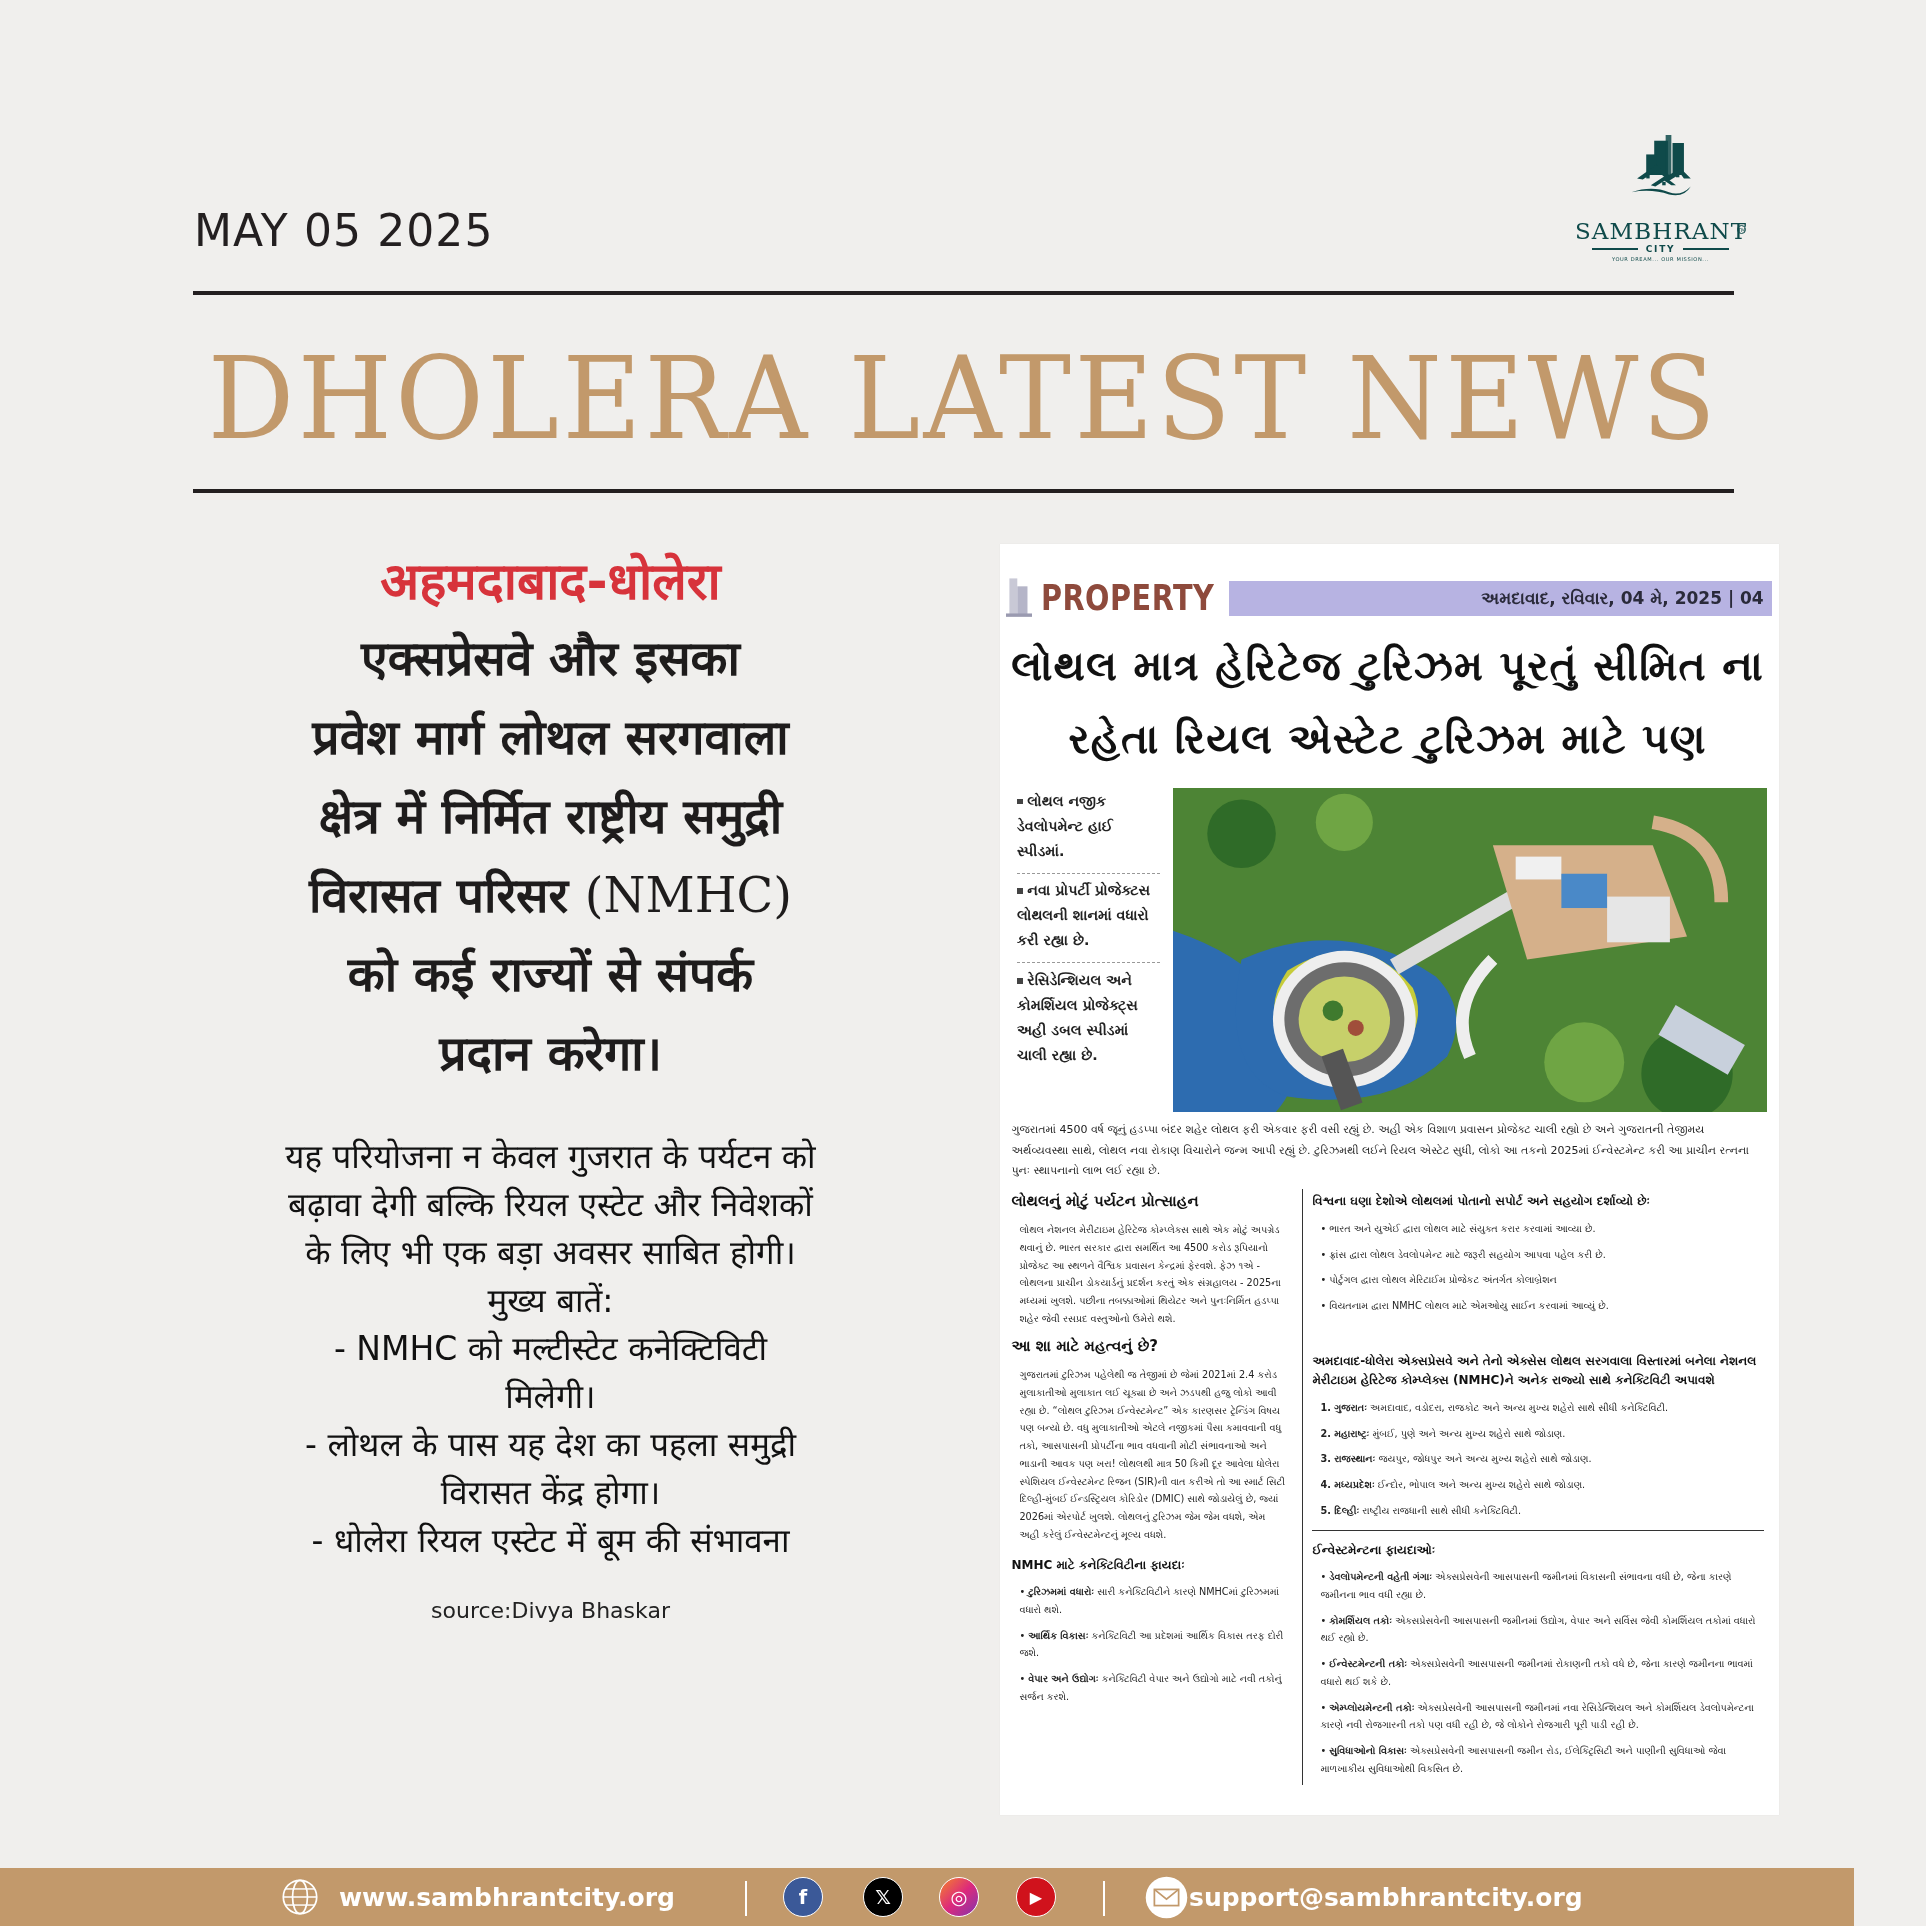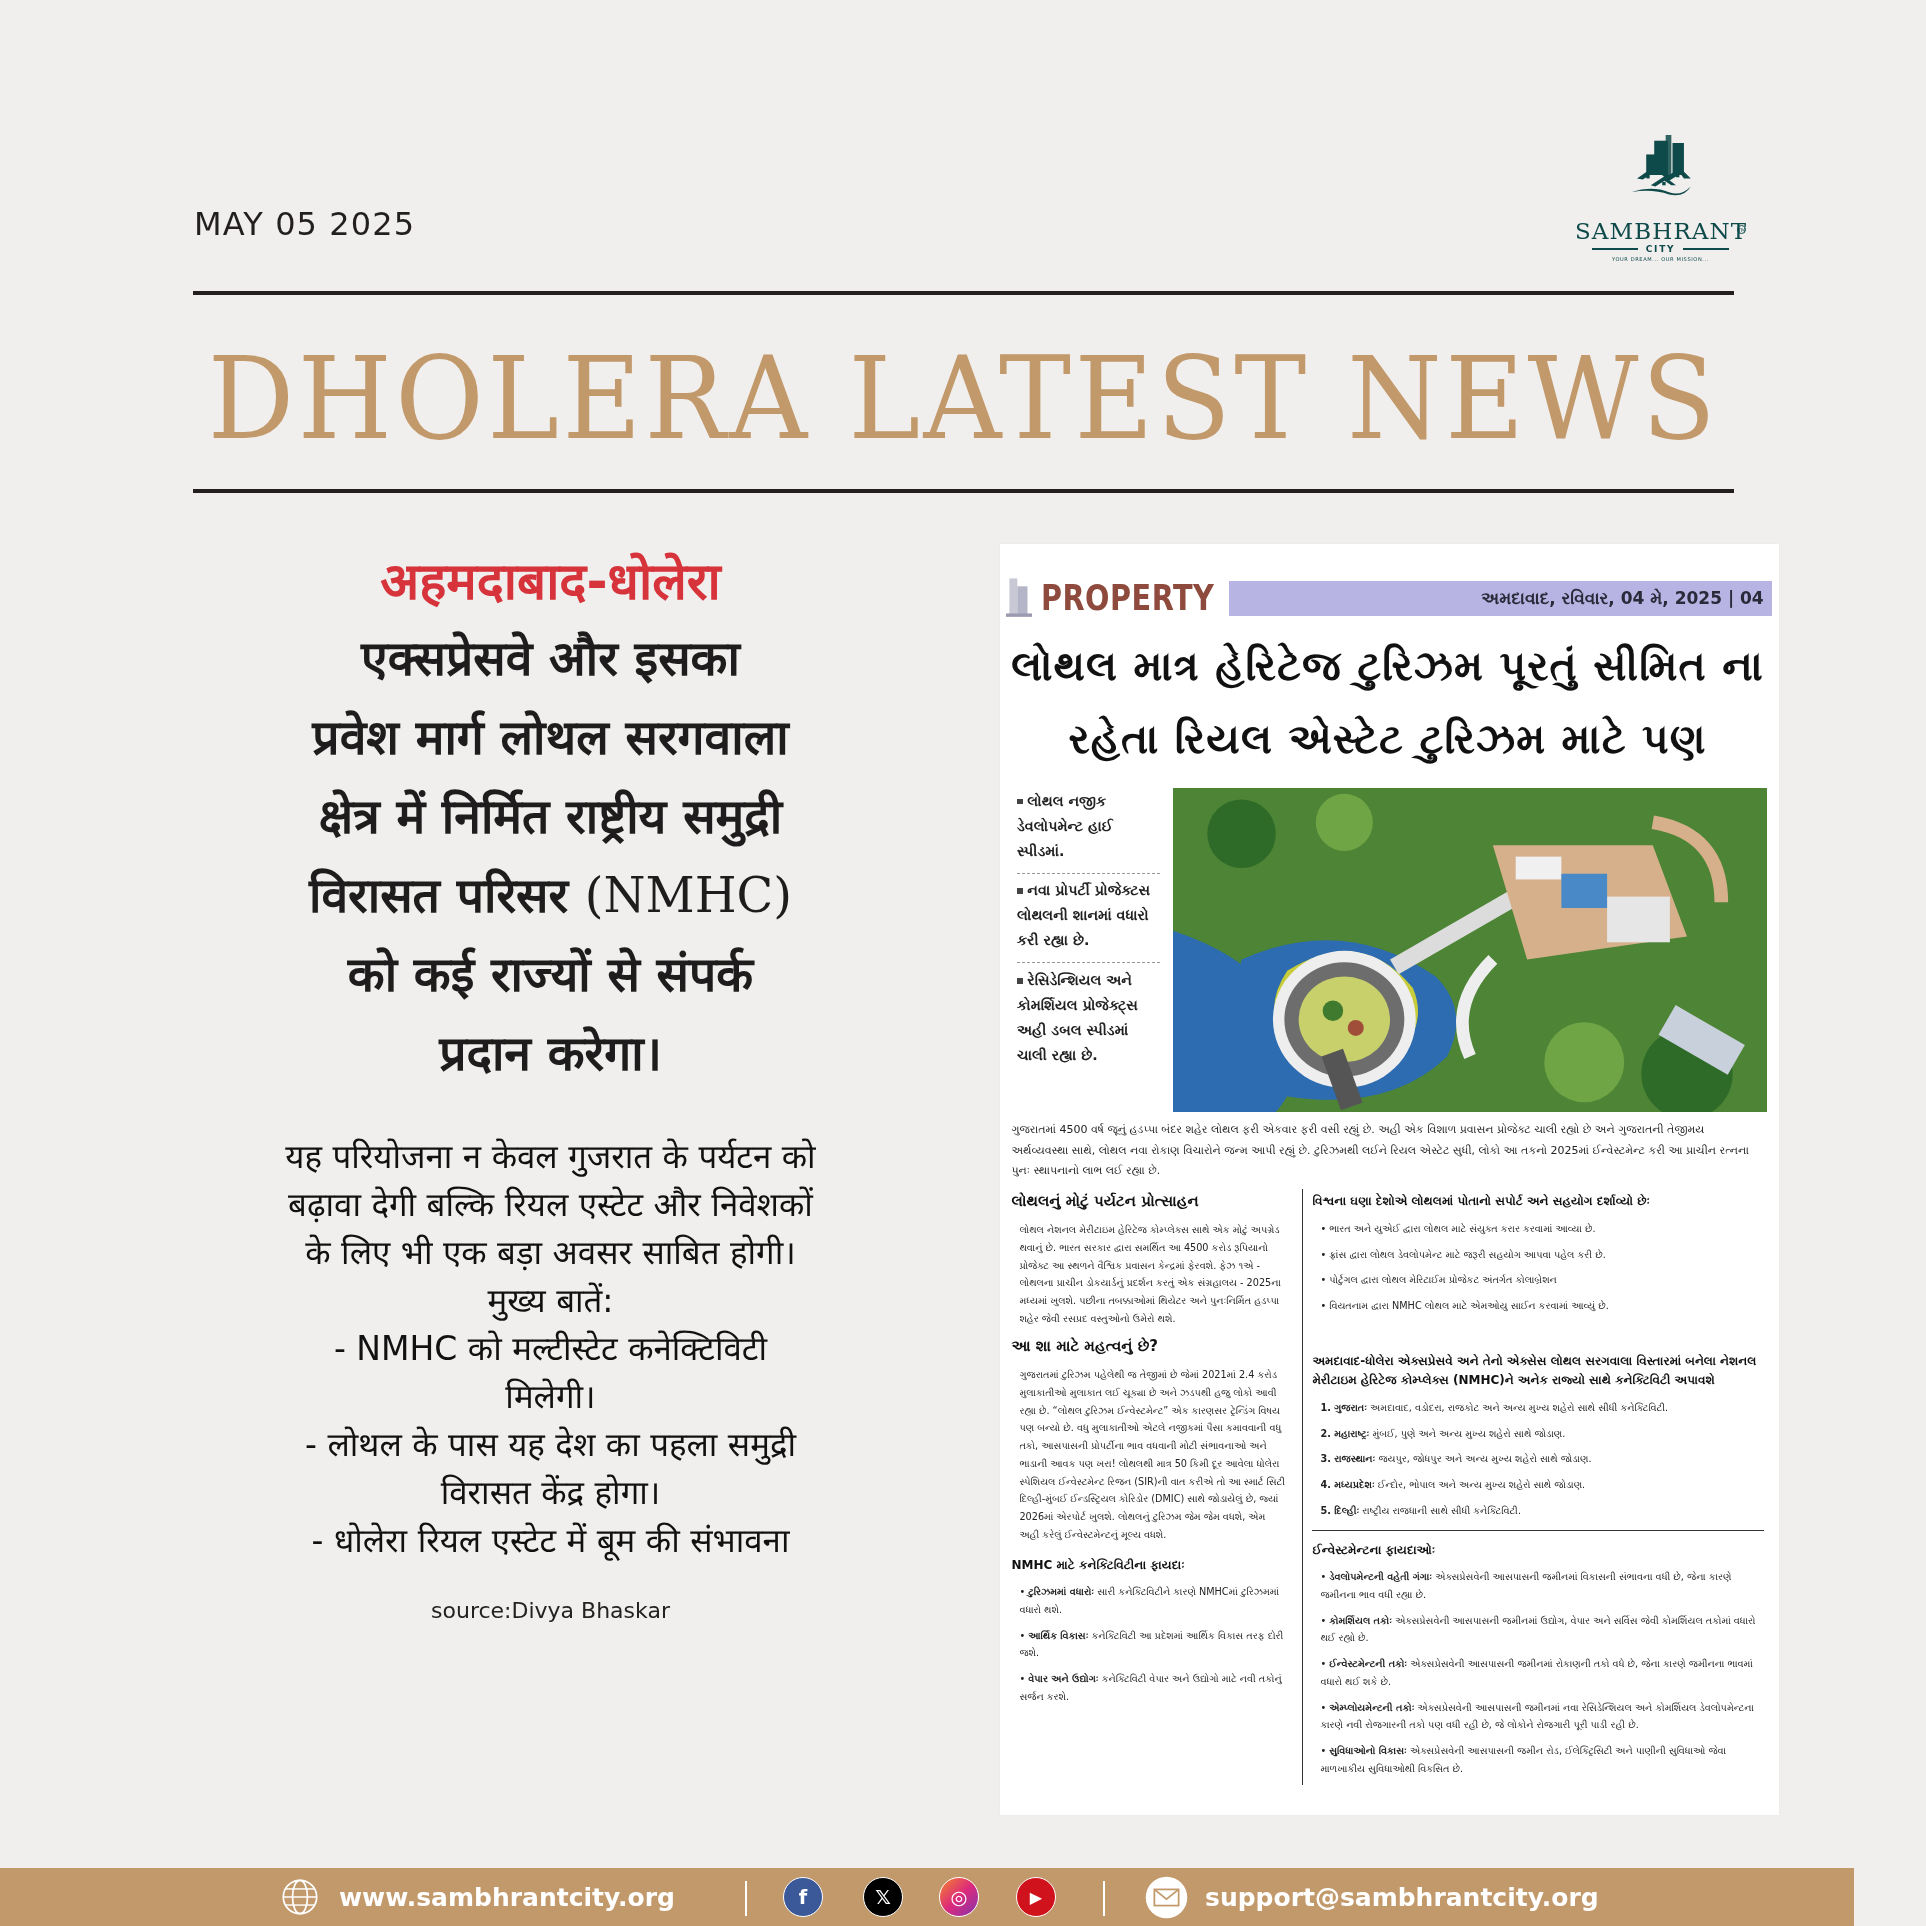--- a/index.html
+++ b/index.html
@@ -1,19 +1,19 @@
 <!DOCTYPE html>
 <html style="font-size:9px"><head>
 <meta charset="utf-8">
 <style>
   * { box-sizing: border-box; margin: 0; padding: 0; }
   html, body { width: 1926px; height: 1926px; background: #f0efed; overflow: hidden; }
   body { position: relative; font-family: "DejaVu Sans", sans-serif; color: #1e1c1c; }
 
-  .date { position: absolute; left: 194px; top: 205px; font-family: "DejaVu Sans", sans-serif; font-size: 32px; letter-spacing: 1.1px; color: #231f20; }
+  .date { position: absolute; left: 194px; top: 205px; font-family: "DejaVu Sans", sans-serif; font-size: 44px; letter-spacing: 1.1px; color: #231f20; }
 
   .logo { position: absolute; left: 1575px; top: 135px; width: 171px; height: 126px; text-align: center; }
   .logo svg { display: block; margin: 0 auto; }
   .logo .brand { font-family: "DejaVu Serif", serif; font-size: 23px; color: #0f4a4a; letter-spacing: 1.1px; margin-top: 19px; }
   .logo .city-row { display: flex; align-items: center; justify-content: center; gap: 8px; margin-top: 0; text-align: center; }
   .logo .city-row .bar { height: 1.7px; width: 46px; background: #0f4a4a; }
   .logo .city { font-family: "DejaVu Sans", sans-serif; font-weight: bold; font-size: 9px; color: #0f4a4a; letter-spacing: 1.7px; }
   .logo .tagline { font-family: "DejaVu Sans", sans-serif; font-size: 5.1px; color: #0f4a4a; margin-top: 2.3px; letter-spacing: 0.6px; }
   .logo .tm { position: absolute; right: 0; top: 90px; font-size: 5.1px; color: #0f4a4a; border: 0.6px solid #0f4a4a; border-radius: 50%; width: 9px; height: 9px; line-height: 8px; text-align: center; }
 
@@ -236,16 +236,16 @@
 
   <div class="sep" style="left:1103px;"></div>
   <div class="item" style="left:1143px;">
     <span class="icon">
       <svg width="45" height="45" viewBox="0 0 78 78">
           <circle cx="39" cy="39" r="36" fill="#fff"></circle>
           <rect x="18" y="25" width="42" height="28" fill="none" stroke="#c2996b" stroke-width="3"></rect>
           <polyline points="18,25 39,42 60,25" fill="none" stroke="#c2996b" stroke-width="3"></polyline>
         </svg>
     </span>
-    <span style="margin-left:16px;">support@sambhrantcity.org</span>
+    <span style="">support@sambhrantcity.org</span>
   </div>
 </div>
 
 
 </body></html>

